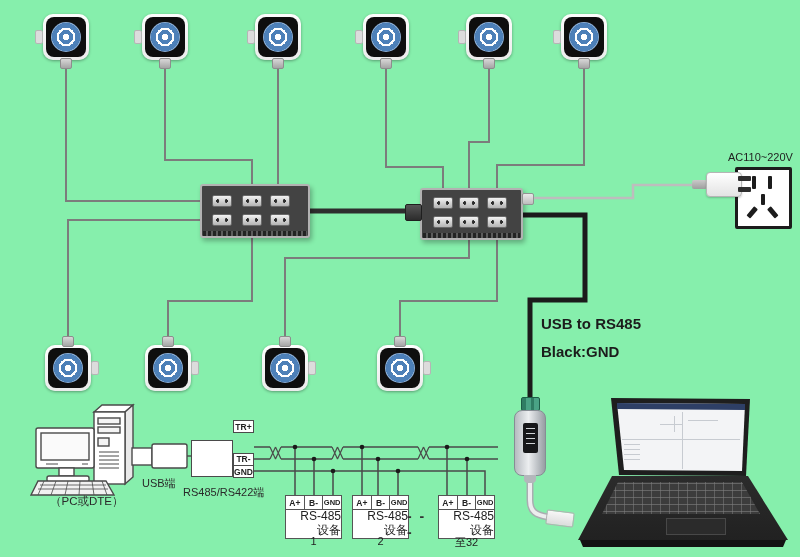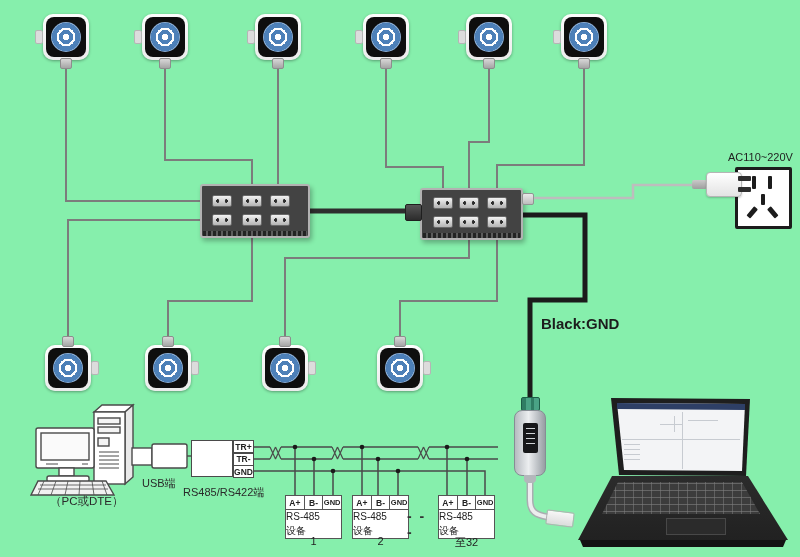--- a/index.html
+++ b/index.html
@@ -78,21 +78,21 @@
 
   
   .cap{position:absolute;z-index:2;color:#2a2a2a;}
   .converter{position:absolute;left:191px;top:440px;width:42px;height:37px;z-index:2;background:#fff;border:1.5px solid #4a4a4a;box-sizing:border-box;}
   .tcell{position:absolute;left:233px;width:21px;height:13px;z-index:2;background:#fff;border:1.3px solid #4a4a4a;box-sizing:border-box;
       font-size:8.5px;font-weight:600;display:flex;align-items:center;justify-content:center;color:#222;}
   .dev{position:absolute;top:495px;width:57px;z-index:2;background:#fff;border:1.5px solid #555;box-sizing:border-box;}
   .dev .trow{display:flex;height:13px;border-bottom:1.3px solid #555;}
   .dev .trow span{flex:1;border-right:1.3px solid #555;font-size:8.5px;font-weight:600;display:flex;align-items:center;justify-content:center;color:#222;}
   .dev .trow span:last-child{border-right:none;font-size:7.5px;}
-  .dev .nm{font-size:10px;text-align:left;line-height:11px;color:#222;padding:1px 0 2px;}
+  .dev .nm{font-size:12px;text-align:right;line-height:11px;color:#222;padding:1px 0 2px;}
   .devnum{position:absolute;top:535px;width:57px;text-align:center;font-size:11px;z-index:2;color:#222;}
   .ellipsis{position:absolute;left:407px;top:508px;width:30px;font-size:14px;font-weight:700;letter-spacing:2px;z-index:2;color:#333;}
 </style>
 </head>
 <body>
 
 <div id="canvas">
 
   <svg id="wires" width="800" height="557" viewBox="0 0 800 557">
 
@@ -257,20 +257,21 @@
     <div class="slot" style="left:23px;top:24px;width:4px;height:11px"></div>
     <div class="slot" style="left:8px;top:40px;width:12px;height:4.5px;transform:rotate(-50deg)"></div>
     <div class="slot" style="left:29px;top:40px;width:12px;height:4.5px;transform:rotate(50deg)"></div>
   </div>
   <div class="adapttip"></div>
   <div class="adapter"></div>
   <div class="prong" style="left:738px;top:176px"></div>
   <div class="prong" style="left:738px;top:187px"></div>
 
   <div class="note">
+    <div>USB to RS485</div>
     <div>Black:GND</div>
   </div>
 
   <div class="dongle-green"></div>
   <div class="dongle-body"></div>
   <div class="dongle-label">
       <i></i>
     </div>
   <div class="dongle-taper"></div>
   <div class="usbplug"></div>
@@ -292,21 +293,21 @@
     <div class="layer lp-keys"></div>
     <div class="lp-touchpad"></div>
     <div class="layer lp-lip"></div>
   </div>
 
   <div class="cap" style="left:50px;top:494px;width:95px;font-size:11.5px">（PC或DTE）</div>
   <div class="cap" style="left:142px;top:476px;width:45px;font-size:11px">USB端</div>
   <div class="cap" style="left:183px;top:485px;width:95px;font-size:11px">RS485/RS422端</div>
 
   <div class="converter"></div>
-  <div class="tcell" style="top:440px">TR+</div>
+  <div class="tcell" style="top:420px">TR+</div>
   <div class="tcell" style="top:452.7px">TR-</div>
   <div class="tcell" style="top:465.4px">GND</div>
 
   <div class="dev" style="left:285px">
     <div class="trow">
       <span>A+</span>
       <span>B-</span>
       <span>GND</span>
     </div>
     <div class="nm">RS-485</div>

